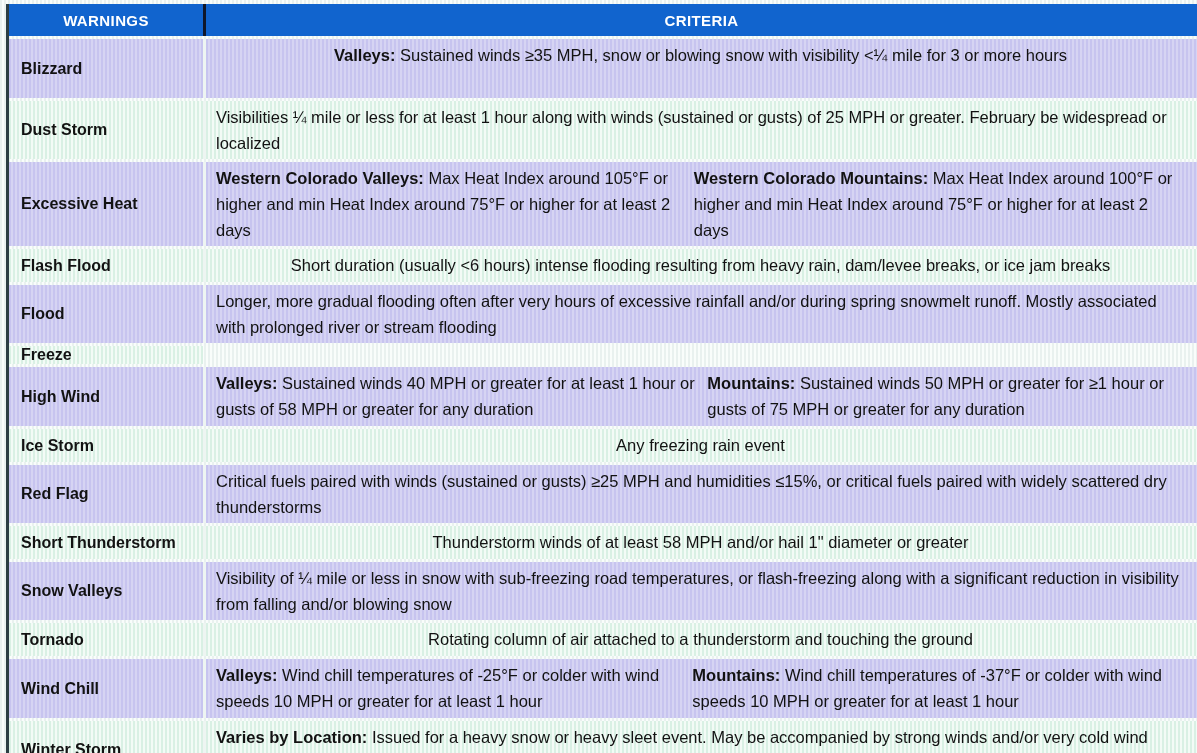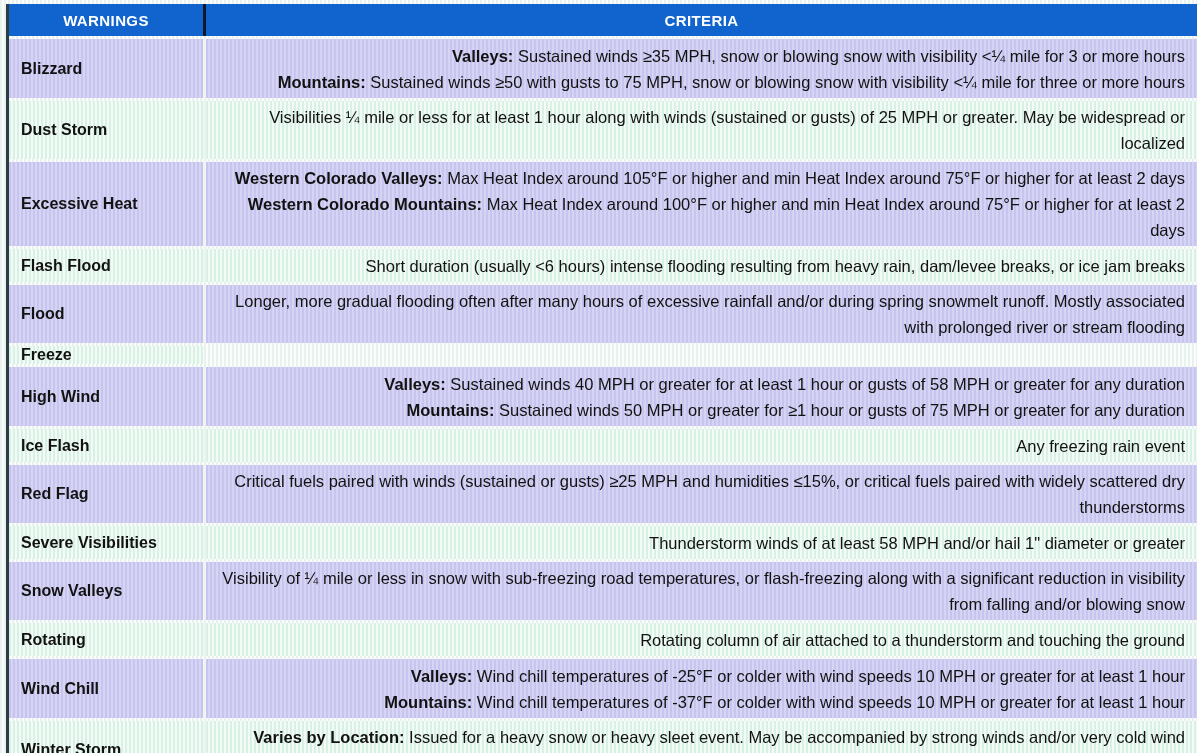--- a/index.html
+++ b/index.html
@@ -65,52 +65,50 @@
     display: flex;
     align-items: center;
     font-weight: bold;
     font-size: 16px;
   }
   .cell.crit {
     flex: 1;
     border-left: 3px solid #eef5f2;
     padding: 3px 12px 3px 10px;
     display: flex;
-    flex-direction: column;
+    flex-direction: row;
     justify-content: center;
     font-size: 16.5px;
     line-height: 26px;
-    text-align: right;
   }
   .cell.crit .line b { font-weight: bold; }
   .single .cell.crit { min-height: 27px; }
   .double .cell.crit { min-height: 53px; }
 </style>
 </head>
 <body>
 
 <div class="page">
   <div class="table">
     <div class="thead">
       <div class="th th-warn">WARNINGS</div>
       <div class="th th-crit">CRITERIA</div>
     </div>
     <div id="rows">
   <div class="row lavender double">
     <div class="cell warn">Blizzard</div>
     <div class="cell crit">
             <div class="line"><b>Valleys:</b> Sustained winds ≥35 MPH, snow or blowing snow with visibility &lt;¼ mile for 3 or more hours</div>
-            <div class="line"><b>Mountains:</b> Sustained winds ≥50 with gusts to 75 MPH, snow or blowing snow with visibility &lt;¼ mile for three or more hours</div>
           </div>
   </div>
 
   <div class="row mint single">
     <div class="cell warn">Dust Storm</div>
     <div class="cell crit">
-            <div class="line">Visibilities ¼ mile or less for at least 1 hour along with winds (sustained or gusts) of 25 MPH or greater. May be widespread or localized</div>
+            <div class="line">Visibilities ¼ mile or less for at least 1 hour along with winds (sustained or gusts) of 25 MPH or greater. February be widespread or localized</div>
           </div>
   </div>
 
   <div class="row lavender double">
     <div class="cell warn">Excessive Heat</div>
     <div class="cell crit">
             <div class="line"><b>Western Colorado Valleys:</b> Max Heat Index around 105°F or higher and min Heat Index around 75°F or higher for at least 2 days</div>
             <div class="line"><b>Western Colorado Mountains:</b> Max Heat Index around 100°F or higher and min Heat Index around 75°F or higher for at least 2 days</div>
           </div>
   </div>
@@ -118,66 +116,66 @@
   <div class="row mint single">
     <div class="cell warn">Flash Flood</div>
     <div class="cell crit">
             <div class="line">Short duration (usually &lt;6 hours) intense flooding resulting from heavy rain, dam/levee breaks, or ice jam breaks</div>
           </div>
   </div>
 
   <div class="row lavender single">
     <div class="cell warn">Flood</div>
     <div class="cell crit">
-            <div class="line">Longer, more gradual flooding often after many hours of excessive rainfall and/or during spring snowmelt runoff. Mostly associated with prolonged river or stream flooding</div>
+            <div class="line">Longer, more gradual flooding often after very hours of excessive rainfall and/or during spring snowmelt runoff. Mostly associated with prolonged river or stream flooding</div>
           </div>
   </div>
 
   <div class="row mint single">
     <div class="cell warn">Freeze</div>
   </div>
 
   <div class="row lavender double">
     <div class="cell warn">High Wind</div>
     <div class="cell crit">
             <div class="line"><b>Valleys:</b> Sustained winds 40 MPH or greater for at least 1 hour or gusts of 58 MPH or greater for any duration</div>
             <div class="line"><b>Mountains:</b> Sustained winds 50 MPH or greater for ≥1 hour or gusts of 75 MPH or greater for any duration</div>
           </div>
   </div>
 
   <div class="row mint single">
-    <div class="cell warn">Ice Flash</div>
+    <div class="cell warn">Ice Storm</div>
     <div class="cell crit">
             <div class="line">Any freezing rain event</div>
           </div>
   </div>
 
   <div class="row lavender single">
     <div class="cell warn">Red Flag</div>
     <div class="cell crit">
             <div class="line">Critical fuels paired with winds (sustained or gusts) ≥25 MPH and humidities ≤15%, or critical fuels paired with widely scattered dry thunderstorms</div>
           </div>
   </div>
 
   <div class="row mint single">
-    <div class="cell warn">Severe Visibilities</div>
+    <div class="cell warn">Short Thunderstorm</div>
     <div class="cell crit">
             <div class="line">Thunderstorm winds of at least 58 MPH and/or hail 1" diameter or greater</div>
           </div>
   </div>
 
   <div class="row lavender single">
     <div class="cell warn">Snow Valleys</div>
     <div class="cell crit">
             <div class="line">Visibility of ¼ mile or less in snow with sub-freezing road temperatures, or flash-freezing along with a significant reduction in visibility from falling and/or blowing snow</div>
           </div>
   </div>
 
   <div class="row mint single">
-    <div class="cell warn">Rotating</div>
+    <div class="cell warn">Tornado</div>
     <div class="cell crit">
             <div class="line">Rotating column of air attached to a thunderstorm and touching the ground</div>
           </div>
   </div>
 
   <div class="row lavender double">
     <div class="cell warn">Wind Chill</div>
     <div class="cell crit">
             <div class="line"><b>Valleys:</b> Wind chill temperatures of -25°F or colder with wind speeds 10 MPH or greater for at least 1 hour</div>
             <div class="line"><b>Mountains:</b> Wind chill temperatures of -37°F or colder with wind speeds 10 MPH or greater for at least 1 hour</div>

